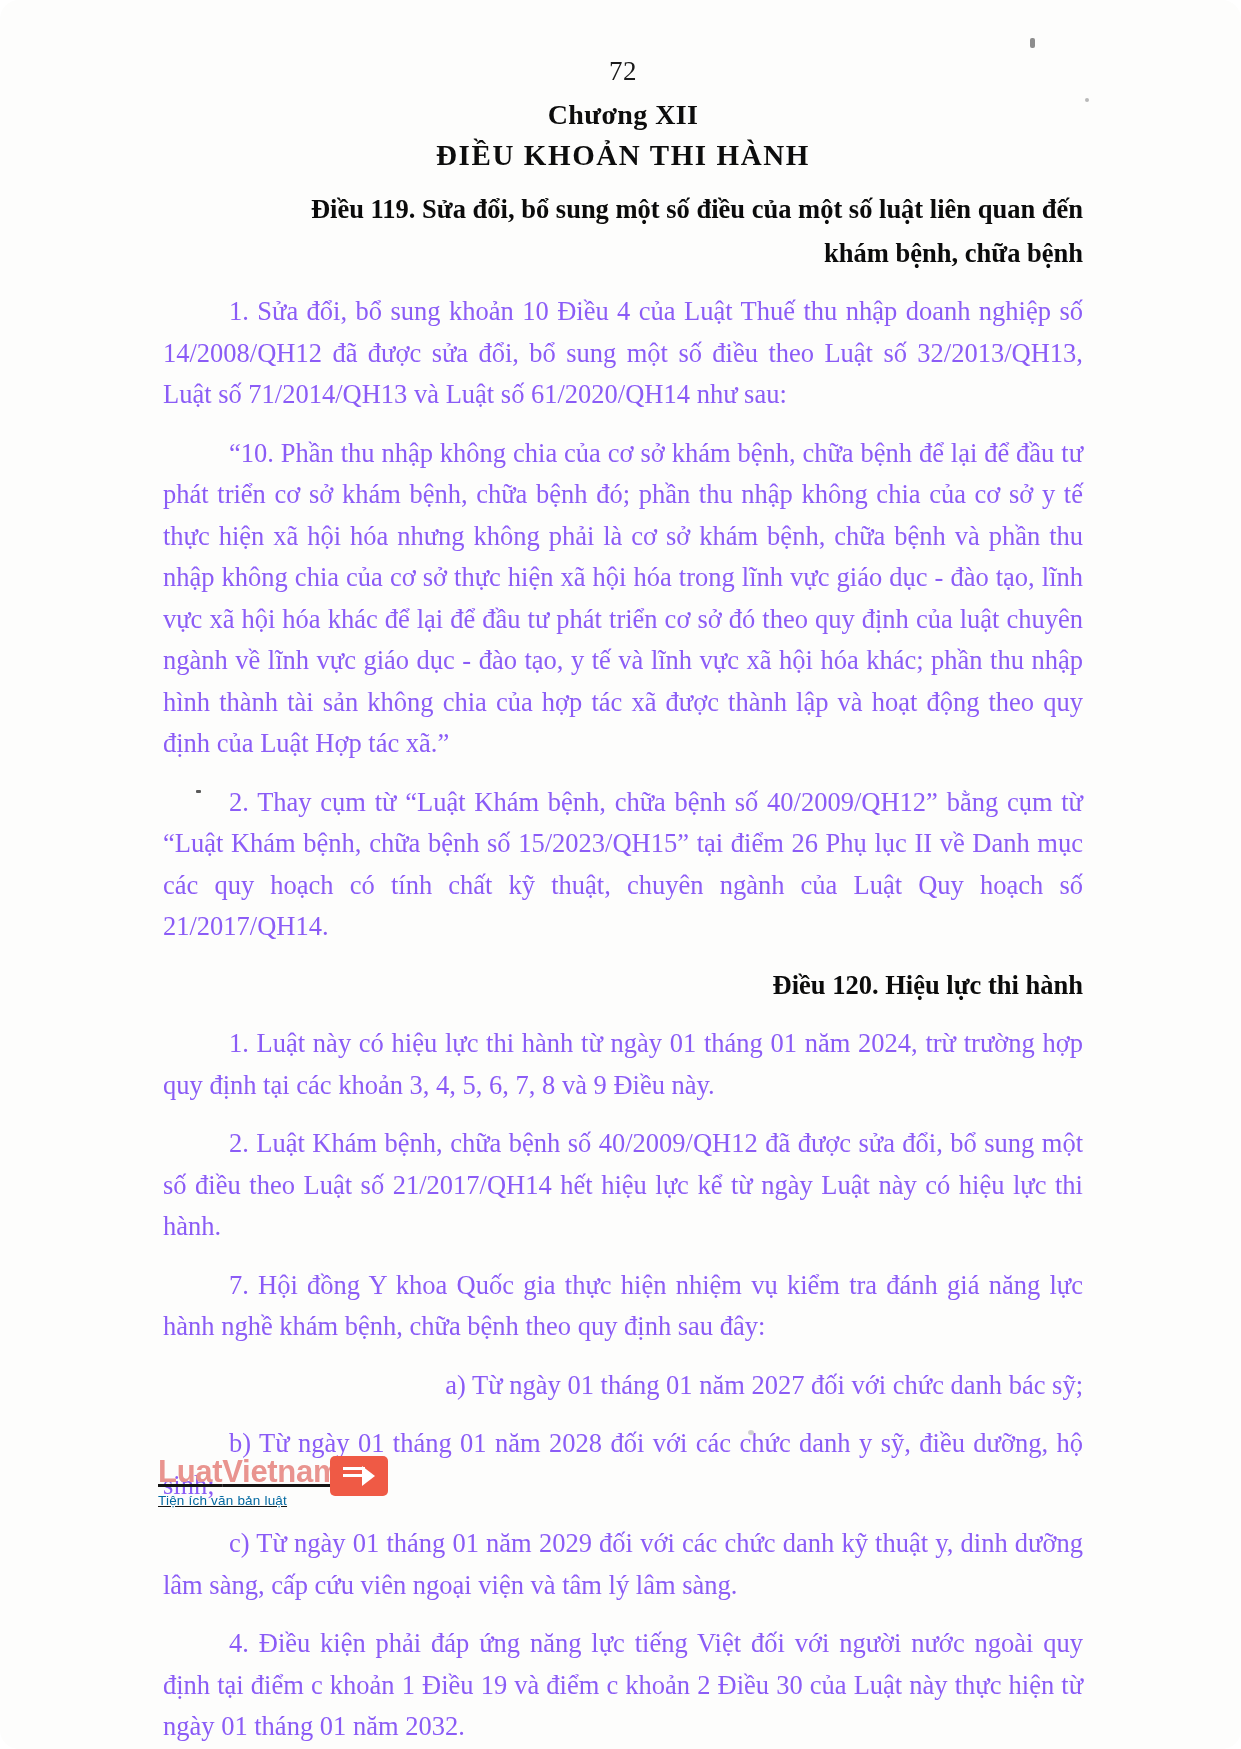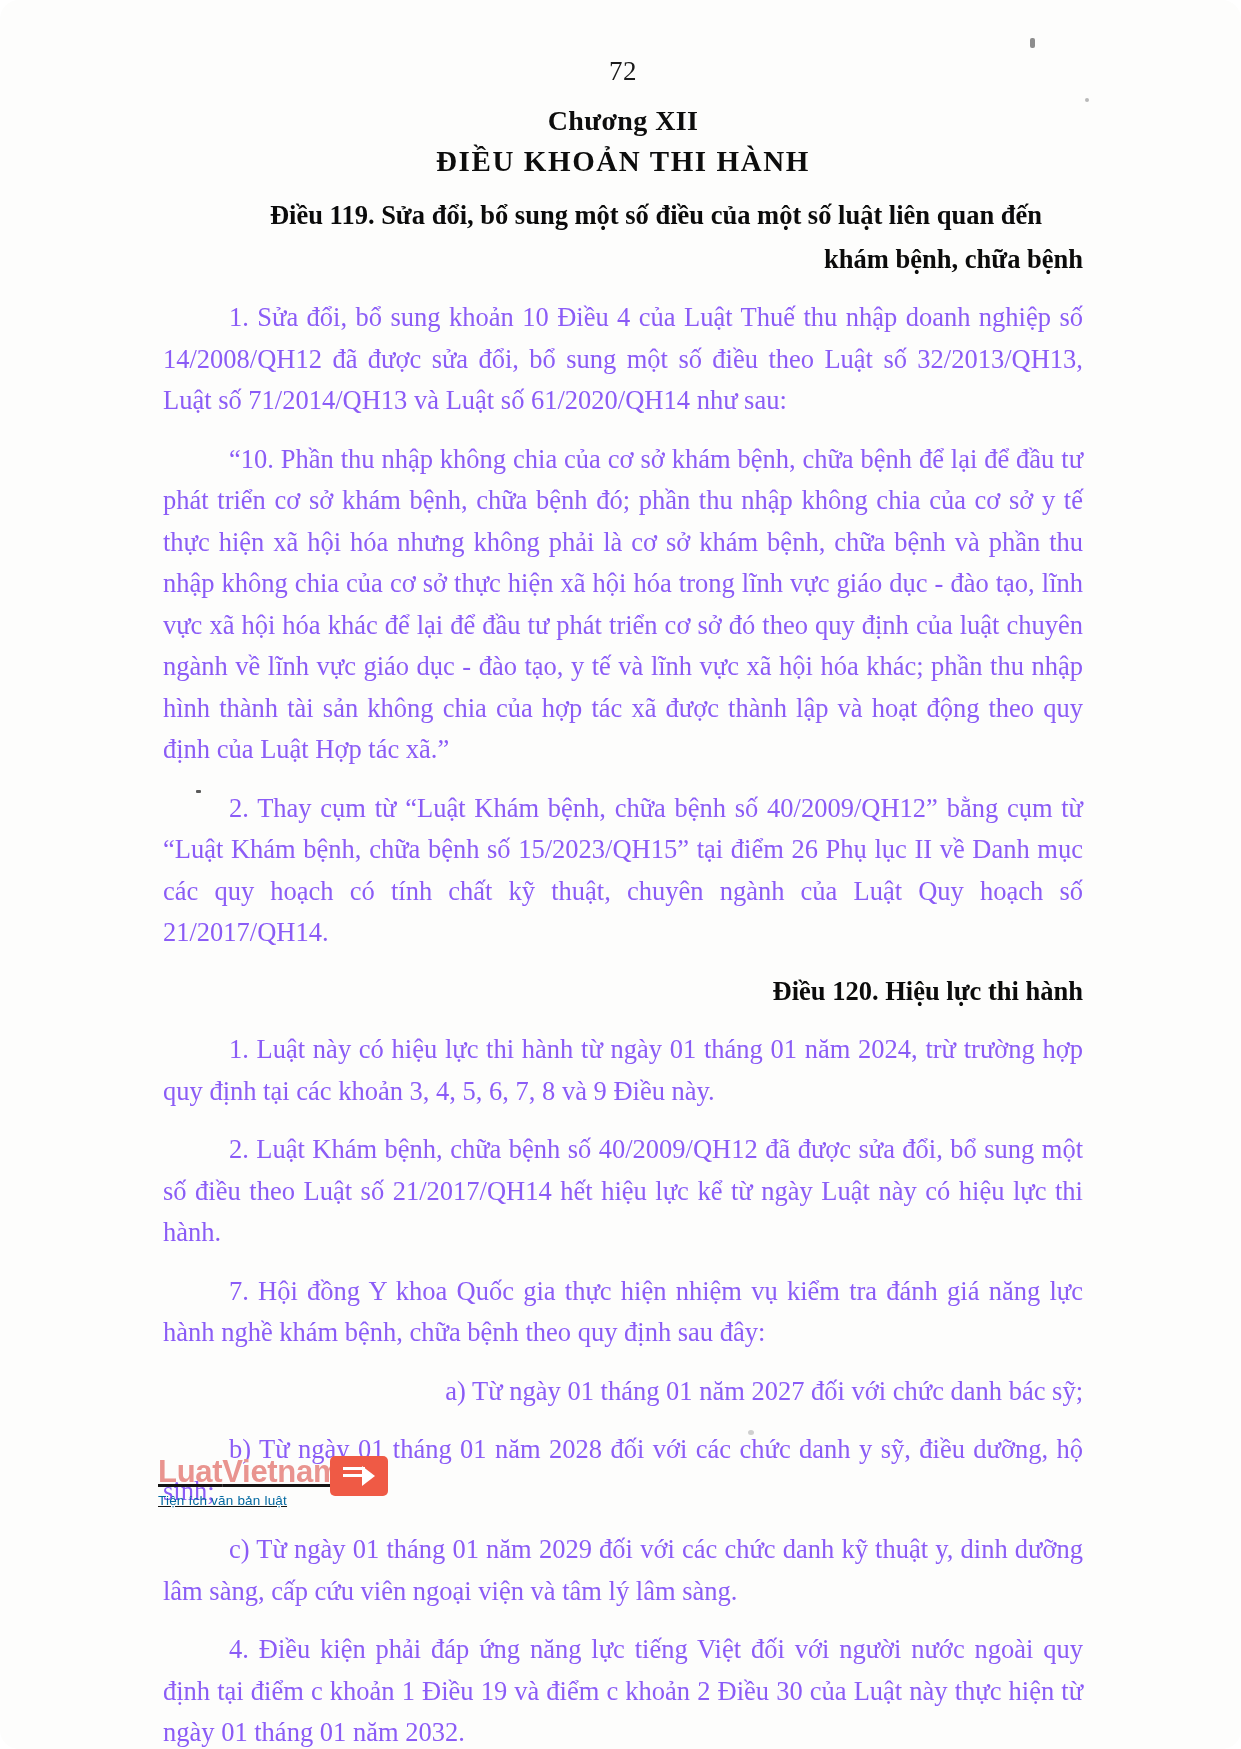--- a/index.html
+++ b/index.html
@@ -42,21 +42,21 @@
 
   
   .chapter-label,
   .chapter-title {
     text-align: center;
     font-weight: bold;
     color: #0d0d0d;
   }
   .chapter-label {
     font-size: 28px;
-    margin-top: 18px;
+    margin-top: 12px;
     letter-spacing: 0.4px;
   }
   .chapter-title {
     font-size: 29px;
     margin-top: 8px;
     letter-spacing: 1.6px;
     text-align: center;
   }
 
   
@@ -70,21 +70,21 @@
     color: #8b5cf6;
   }
   p.para.gap {
     margin-top: 17px;
   }
   p.para.tight {
     margin-top: 2px;
   }
   p.heading {
     font-weight: bold;
-    text-align: center;
+    text-align: right;
     color: #0b0b0b;
   }
   p.nojust {
     text-align: right;
   }
 
   
   .watermark {
     position: absolute;
     left: 158px;

